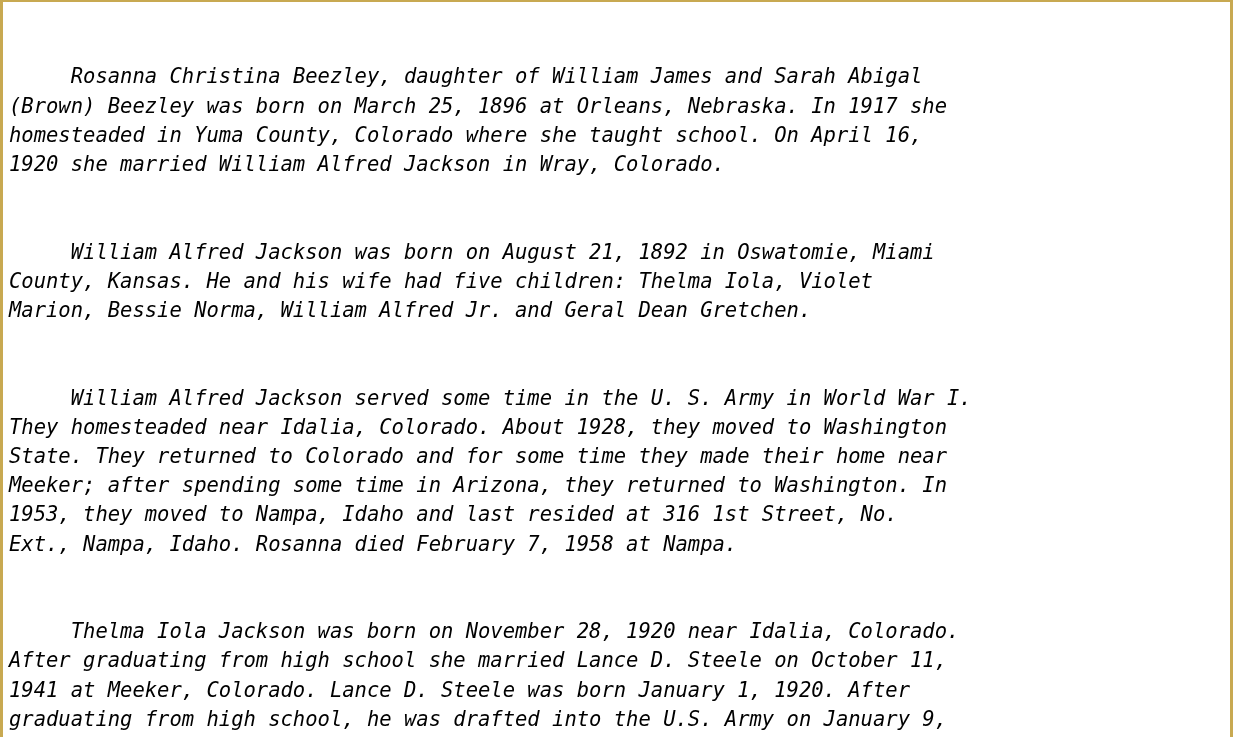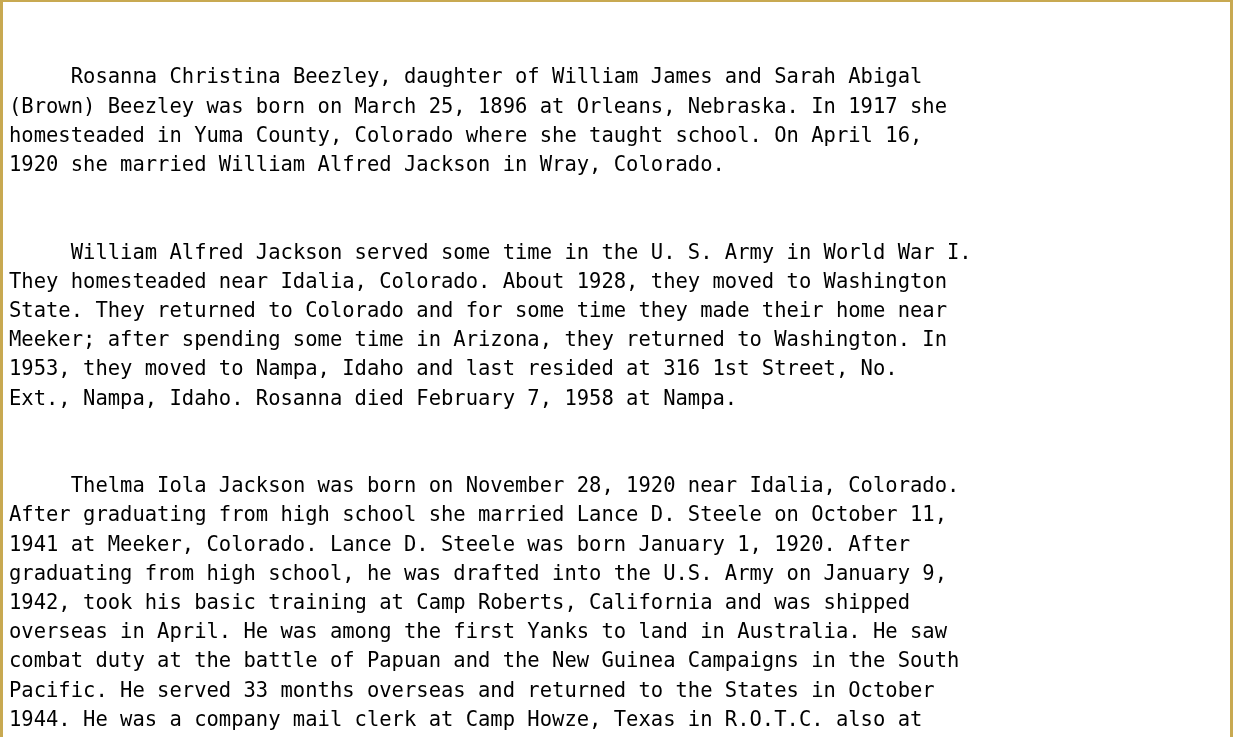--- a/index.html
+++ b/index.html
@@ -16,20 +16,21 @@
   #page {
     position: relative;
     width: 1233px;
     height: 737px;
     box-sizing: border-box;
     border-left: 3px solid #c8a951;
     border-right: 3px solid #c8a951;
     border-top: 2px solid #c8a951;
     background: #ffffff;
     overflow: hidden;
+    font-style: italic;
   }
   #text-body {
     position: absolute;
     left: 6px;
     top: 2px;
     width: 1222px;
     font-size: 20.5px;
     line-height: 29.2px;
     color: #000000;
     letter-spacing: 0px;
@@ -44,20 +45,23 @@
 </style>
 </head>
 <body>
 
 <div id="page">
   <div id="text-body">
     <p class="para">     Rosanna Christina Beezley, daughter of William James and Sarah Abigal
 (Brown) Beezley was born on March 25, 1896 at Orleans, Nebraska. In 1917 she
 homesteaded in Yuma County, Colorado where she taught school. On April 16,
 1920 she married William Alfred Jackson in Wray, Colorado.</p>
+    <p class="para">     William Alfred Jackson was born on August 21, 1892 in Oswatomie, Miami
+County, Kansas. He and his wife had five children: Thelma Iola, Violet
+Marion, Bessie Norma, William Alfred Jr. and Geral Dean Gretchen.</p>
     <p class="para">     William Alfred Jackson served some time in the U. S. Army in World War I.
 They homesteaded near Idalia, Colorado. About 1928, they moved to Washington
 State. They returned to Colorado and for some time they made their home near
 Meeker; after spending some time in Arizona, they returned to Washington. In
 1953, they moved to Nampa, Idaho and last resided at 316 1st Street, No.
 Ext., Nampa, Idaho. Rosanna died February 7, 1958 at Nampa.</p>
     <p class="para">     Thelma Iola Jackson was born on November 28, 1920 near Idalia, Colorado.
 After graduating from high school she married Lance D. Steele on October 11,
 1941 at Meeker, Colorado. Lance D. Steele was born January 1, 1920. After
 graduating from high school, he was drafted into the U.S. Army on January 9,

